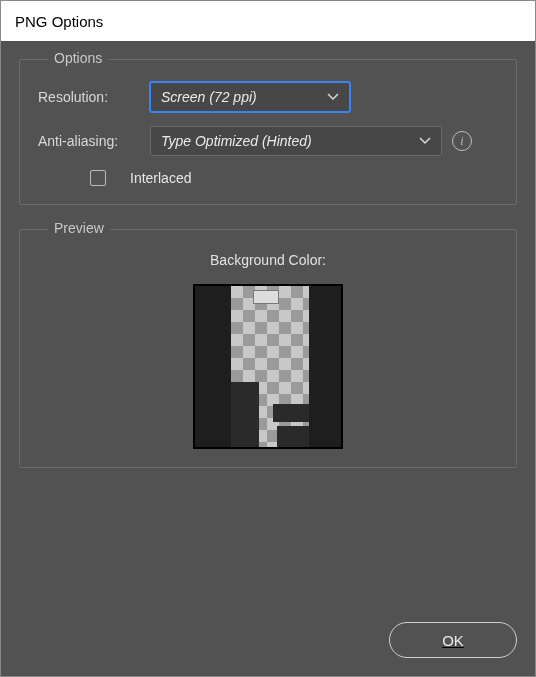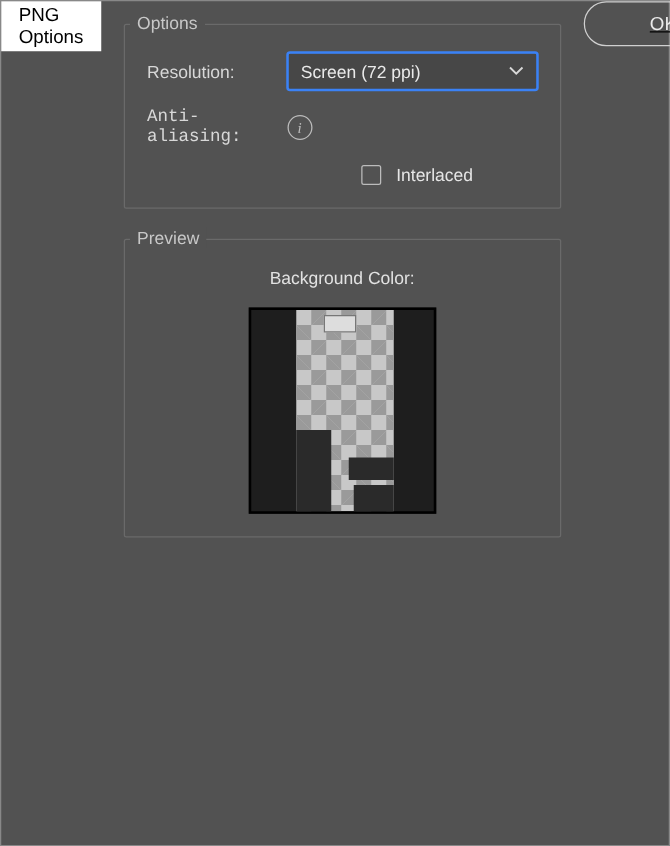--- a/index.html
+++ b/index.html
@@ -1,32 +1,32 @@
 <!DOCTYPE html>
 <html><head>
 <meta charset="utf-8">
 <style>
   * { box-sizing: border-box; margin: 0; padding: 0; font-family: -apple-system, "Segoe UI", Arial, sans-serif; }
   body { width: 536px; height: 677px; background: #525252; }
-  .window { width: 536px; height: 677px; border: 1px solid #888; background: #525252; display: flex; flex-direction: row; }
+  .window { width: 536px; height: 677px; border: 1px solid #888; background: #525252; display: flex; flex-direction: column; }
   .titlebar { background: #fff; color: #000; height: 40px; display: flex; align-items: center; padding: 0 14px; font-size: 15px; }
   .content { flex: 1; padding: 18px; display: flex; flex-direction: column; gap: 24px; }
   .group { border: 1px solid #6a6a6a; border-radius: 2px; padding: 22px 18px 18px 18px; position: relative; }
-  .group-title { position: absolute; top: -10px; left: 4px; background: #525252; padding: 0 6px; color: #c8c8c8; font-size: 14px; }
+  .group-title { position: absolute; top: -10px; left: 28px; background: #525252; padding: 0 6px; color: #c8c8c8; font-size: 14px; }
   .row { display: flex; align-items: center; gap: 10px; margin-bottom: 14px; }
   .row:last-child { margin-bottom: 0; }
   .label { color: #d8d8d8; font-size: 14px; text-align: left; }
   .label-res { width: 102px; }
-  .label-aa { width: 102px; font-family: Liberation Mono, monospace; }
-  .select { display: flex; align-items: center; justify-content: space-between; background: #474747; border: 1px solid #6a6a6a; color: #eaeaea; font-size: 14px; padding: 6px 10px; border-radius: 2px; cursor: default; }
+  .label-aa { width: 102px; }
+  .select { display: flex; align-items: center; justify-content: space-between; background: #474747; border: 1px solid #6a6a6a; color: #eaeaea; font-size: 14px; padding: 6px 10px; border-radius: 2px; cursor: default; font-style: italic; }
   .select.focused { border: 1px solid #3b82f6; box-shadow: 0 0 0 1px #3b82f6; }
   .select .chev { margin-left: 12px; }
   .chev svg { display: block; }
   .info-icon { width: 20px; height: 20px; border: 1.5px solid #bcbcbc; border-radius: 50%; display: flex; align-items: center; justify-content: center; color: #bcbcbc; font-size: 12px; font-style: italic; font-family: Georgia, serif; }
-  .checkbox-row { display: flex; align-items: center; gap: 12px; margin-left: 120px; margin-top: 6px; justify-content: center; }
+  .checkbox-row { display: flex; align-items: center; gap: 24px; margin-left: 52px; margin-top: 6px; }
   .checkbox { width: 16px; height: 16px; border: 1.5px solid #bcbcbc; border-radius: 2px; background: #525252; }
   .checkbox-label { color: #e6e6e6; font-size: 14px; }
   .preview-row { display: flex; align-items: flex-end; justify-content: center; gap: 10px; margin-bottom: 16px; }
   .preview-label { color: #e2e2e2; font-size: 14px; }
   .preview-box { width: 150px; height: 165px; border: 2px solid #000; margin: 0 auto; background: #1e1e1e; position: relative; overflow: hidden; }
   .checker { position: absolute; left: 36px; top: 0; width: 78px; height: 100%; 
     background-image:
       linear-gradient(45deg, #9a9a9a 25%, transparent 25%),
       linear-gradient(-45deg, #9a9a9a 25%, transparent 25%),
       linear-gradient(45deg, transparent 75%, #9a9a9a 75%),
@@ -63,20 +63,28 @@
           <span class="chev">
             <svg width="12" height="8" viewBox="0 0 12 8">
                 <path d="M1 1 L6 6 L11 1" stroke="#d8d8d8" stroke-width="1.5" fill="none"></path>
               </svg>
           </span>
         </div>
       </div>
 
       <div class="row">
         <span class="label label-aa">Anti-aliasing:</span>
+        <div class="select" style="width:292px;">
+          <span>Type Optimized (Hinted)</span>
+          <span class="chev">
+            <svg width="12" height="8" viewBox="0 0 12 8">
+                <path d="M1 1 L6 6 L11 1" stroke="#d8d8d8" stroke-width="1.5" fill="none"></path>
+              </svg>
+          </span>
+        </div>
         <div class="info-icon">i</div>
       </div>
 
       <div class="checkbox-row">
         <div class="checkbox"></div>
         <span class="checkbox-label">Interlaced</span>
       </div>
     </div>
 
     <div class="group" style="">

